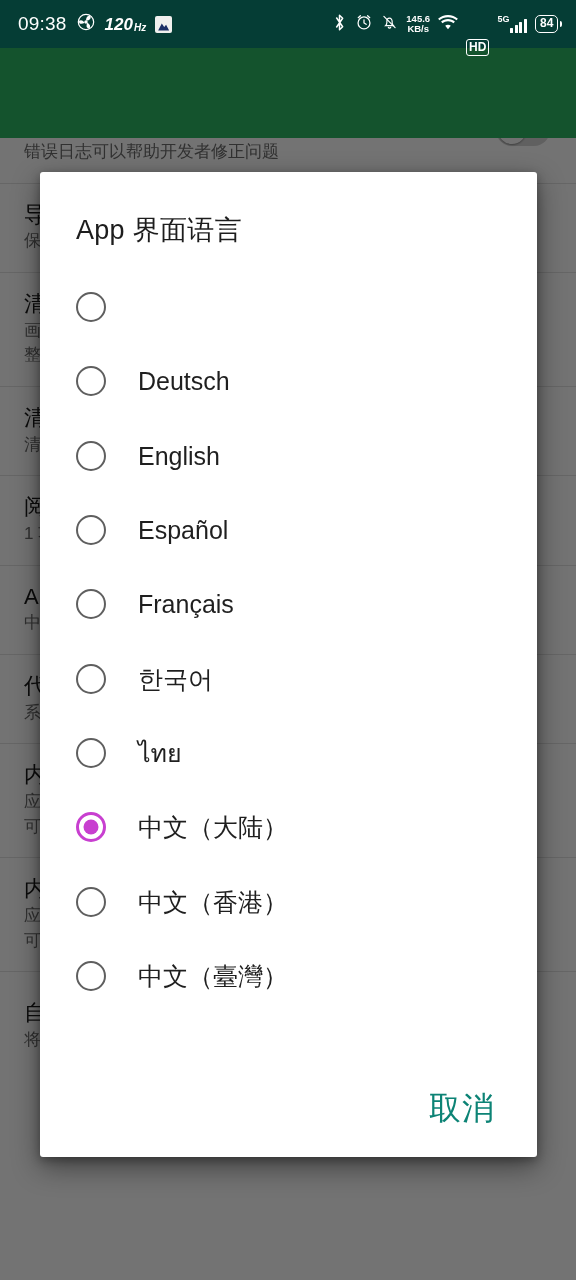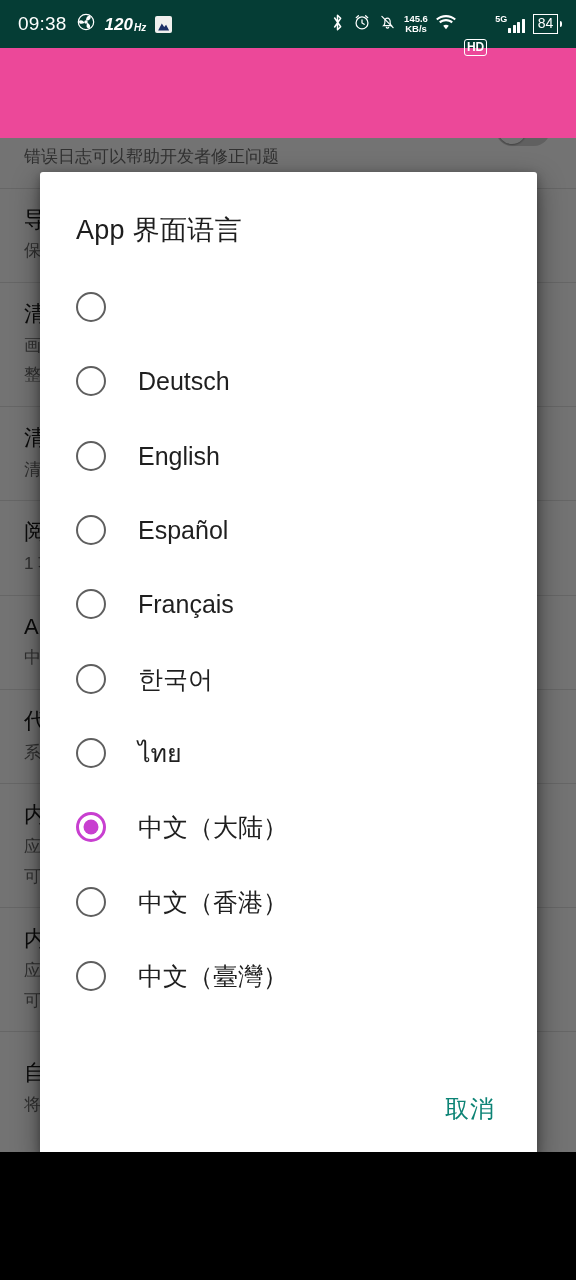--- a/index.html
+++ b/index.html
@@ -8,23 +8,23 @@
     width: 576px;
     height: 1280px;
     overflow: hidden;
     background: #000;
     font-family: "Liberation Sans", "DejaVu Sans", sans-serif;
   }
 
   #screen {
     position: relative;
     width: 576px;
-    height: 1152px;
+    height: 1280px;
     overflow: hidden;
-    background: #ec4899;
+    background: #14532d;
     padding-left: 12px;
   }
 
   
   #statusbar {
     position: absolute;
     top: 0; left: 0;
     width: 576px;
     height: 48px;
     background: #053d35;
@@ -78,23 +78,23 @@
   .bars i { display: block; width: 3px; background: #fff; border-radius: 0.5px; }
   .bars i:nth-child(1){height:5px}
   .bars i:nth-child(2){height:8px}
   .bars i:nth-child(3){height:11px}
   .bars i:nth-child(4){height:14px}
   .batt {
     display: flex; align-items: center;
   }
   .batt-body {
     border: 1.7px solid #fff;
-    border-radius: 0;
-    font-size: 14px;
-    font-weight: 400;
+    border-radius: 5px;
+    font-size: 12px;
+    font-weight: 700;
     padding: 1px 4px 1.5px 4px;
     line-height: 1.05;
     color: #fff;
   }
   .batt-cap {
     width: 2.5px; height: 6px;
     background: #fff;
     border-radius: 0 2px 2px 0;
     margin-left: 1.2px;
   }
@@ -158,21 +158,20 @@
   .bg-title {
     font-size: 22px;
     color: #1a1a1a;
     line-height: 1.35;
     white-space: nowrap;
   }
   .bg-sub {
     font-size: 17px;
     color: #6d6d6d;
     line-height: 1.45;
-    margin-top: 5px;
     white-space: nowrap;
   }
   .bg-row.nosep { border-bottom: none; }
   .bg-row .switch {
     position: absolute;
     right: 26px;
     top: 18px;
     width: 54px; height: 32px;
     border-radius: 16px;
     background: #d6d6d6;
@@ -257,21 +256,21 @@
     position: absolute;
     right: 0; bottom: 0;
     width: 100%;
     height: 96px;
     display: flex;
     align-items: center;
     justify-content: flex-end;
     padding-right: 28px;
   }
   #cancel-btn {
-    font-size: 24px;
+    font-size: 32px;
     color: #0c8375;
     letter-spacing: 1px;
     padding: 10px 14px;
     background: transparent;
     border: none;
     font-family: "Liberation Sans", "DejaVu Sans", sans-serif;
     cursor: pointer;
   }
 </style>
 </head>

